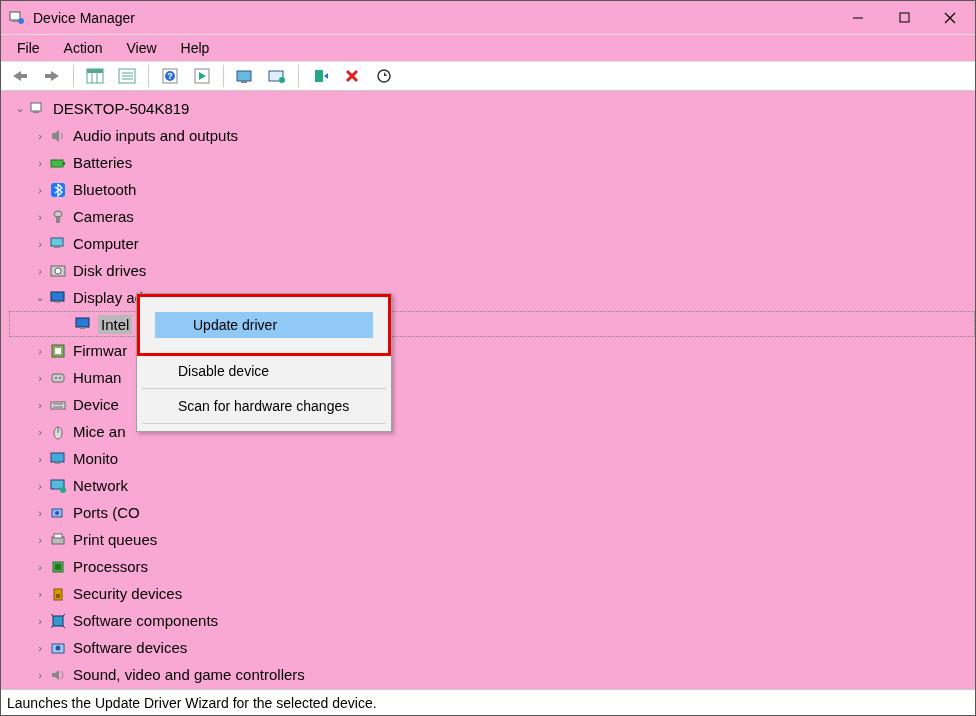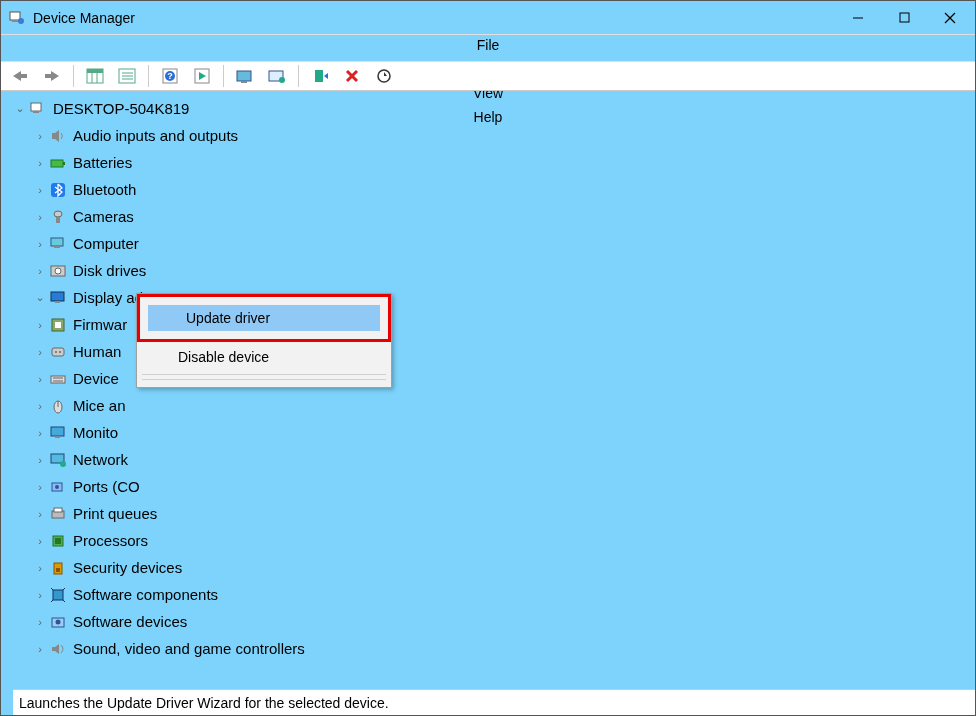--- a/index.html
+++ b/index.html
@@ -11,21 +11,21 @@
     color: #000;
     width: 976px;
     height: 716px;
     overflow: hidden;
     position: relative;
   }
   .window {
     width: 976px;
     height: 716px;
     border: 1px solid #555;
-    background: #7dd3fc;
+    background: #f9a8d4;
     display: flex;
     flex-direction: column;
   }
   .titlebar {
     height: 34px;
     display: flex;
     align-items: center;
     padding: 0 2px 0 8px;
     border-bottom: 1px solid #e0e0e0;
   }
@@ -41,21 +41,20 @@
     font-size: 14px;
     cursor: default;
   }
   .menubar {
     height: 26px;
     display: flex;
     align-items: center;
     padding: 0 6px;
     gap: 4px;
     font-size: 14px;
-    flex-direction: column;
   }
   .menubar .menu-item { padding: 2px 10px; cursor: default; }
   .toolbar {
     height: 30px;
     border-top: 1px solid #e0e0e0;
     border-bottom: 1px solid #ccc;
     display: flex;
     align-items: center;
     padding: 0 4px;
     gap: 2px;
@@ -117,36 +116,35 @@
   }
   .context-menu .cm-item {
     padding: 5px 10px 5px 38px;
     cursor: default;
   }
   .context-menu .cm-item.highlighted {
     background: #90c8f6;
   }
   .context-menu .cm-highlight-box {
     border: 3px solid #e60000;
-    padding: 8px;
+    padding: 15px;
     margin: -3px -3px 2px -3px;
   }
   .context-menu .cm-sep {
     height: 1px; background: #d0d0d0; margin: 4px 2px;
   }
   .context-menu .cm-bold { font-weight: 700; }
   .statusbar {
     height: 26px;
     border-top: 1px solid #ccc;
     display: flex;
     align-items: center;
     padding: 0 6px;
     font-size: 14px;
     background: #fff;
-    margin-left: 12px;
   }
   
   svg { display: block; }
 </style>
 </head>
 <body>
 
 <div class="window">
 
   <div class="titlebar">
@@ -336,20 +334,30 @@
       <div class="tree-row cat-row">
         <span class="expander">⌄</span>
         <span class="node-icon">
           <svg width="18" height="18" viewBox="0 0 18 18">
             <rect x="2" y="3" width="13" height="9" fill="#2a7bd5" stroke="#135"></rect>
             <rect x="6" y="12" width="5" height="2" fill="#888"></rect>
           </svg>
         </span>
         <span class="node-label-wrap"><span class="node-label">Display adapters</span></span>
       </div>
+      <div class="tree-row child-row selected">
+        <span class="expander"></span>
+        <span class="node-icon">
+          <svg width="18" height="18" viewBox="0 0 18 18">
+            <rect x="2" y="3" width="13" height="9" fill="#2a7bd5" stroke="#135"></rect>
+            <rect x="6" y="12" width="5" height="2" fill="#888"></rect>
+          </svg>
+        </span>
+        <span class="node-label-wrap"><span class="node-label">Intel</span></span>
+      </div>
       <div class="tree-row cat-row">
         <span class="expander">›</span>
         <span class="node-icon">
           <svg width="18" height="18" viewBox="0 0 18 18">
             <rect x="3" y="3" width="12" height="12" fill="#8a6" stroke="#463"></rect>
             <rect x="6" y="6" width="6" height="6" fill="#fff"></rect>
           </svg>
         </span>
         <span class="node-label-wrap"><span class="node-label">Firmwar</span></span>
       </div>
@@ -477,20 +485,21 @@
       </div>
       <div class="tree-row cat-row"></div>
     </div>
 
   <div class="context-menu">
     <div class="cm-highlight-box">
       <div class="cm-item highlighted">Update driver</div>
     </div>
     <div class="cm-item">Disable device</div>
     <div class="cm-sep"></div>
+    <div class="cm-item">Scan for hardware changes</div>
     <div class="cm-sep"></div>
   </div>
 
   <div class="statusbar">
     <span>Launches the Update Driver Wizard for the selected device.</span>
   </div>
 
 </div>
 
 </body></html>

